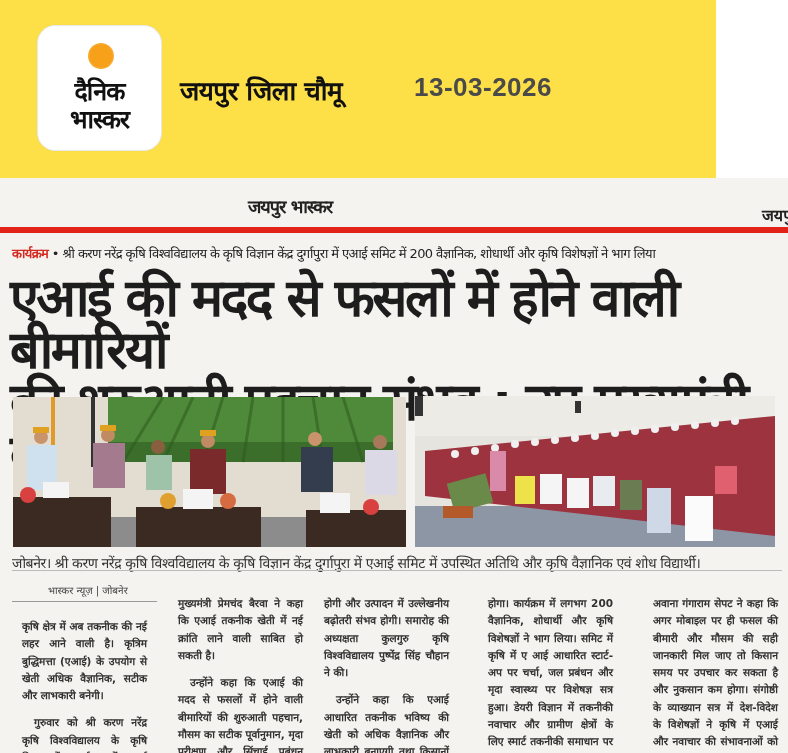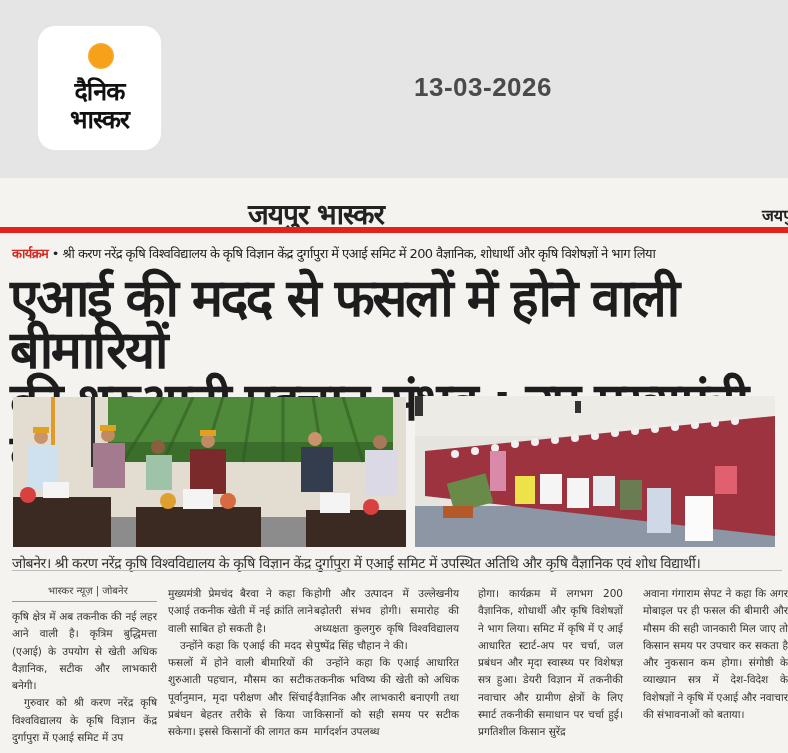--- a/index.html
+++ b/index.html
@@ -1,56 +1,57 @@
 <!DOCTYPE html>
 <html><head>
 <meta charset="utf-8">
 <style>
   html,body{margin:0;padding:0;background:#fff;}
   body{width:788px;height:753px;overflow:hidden;position:relative;font-family:"DejaVu Sans",sans-serif;}
-  .topbar{position:absolute;left:0;top:0;width:788px;height:178px;background:#e5e5e5;}
+  .topbar{position:absolute;left:0;top:0;width:716px;height:178px;background:#fde047;}
   .logo{position:absolute;left:37px;top:25px;width:123px;height:124px;border-radius:18px;background:#fff;border:1px solid #e8e8e8;box-shadow:0 0 1px rgba(0,0,0,.05);}
   .sun{position:absolute;left:50px;top:17px;width:26px;height:26px;border-radius:50%;background:radial-gradient(circle,#f7a11a 60%,#f9b548 75%,rgba(249,181,72,0) 100%);}
   .logo-l1,.logo-l2{position:absolute;left:0;width:123px;text-align:center;font-weight:bold;color:#111;font-size:25px;line-height:28px;letter-spacing:-1px;}
   .logo-l1{top:52px;}
   .logo-l2{top:80px;text-align:center;}
   .edition{position:absolute;left:180px;top:72px;font-size:26px;font-weight:bold;color:#111;letter-spacing:-.5px;}
   .date{position:absolute;left:398px;top:72px;font-size:26px;font-weight:bold;color:#4a4a4a;letter-spacing:.5px;font-family:"Liberation Sans",sans-serif;margin-left:16px;}
   .paper{position:absolute;left:0;top:178px;width:788px;height:575px;background:#f4f3ef;}
-  .masthead{position:absolute;left:248px;top:194px;font-size:28px;font-weight:bold;color:#222;letter-spacing:-1px;}
+  .masthead{position:absolute;left:248px;top:194px;font-size:18px;font-weight:bold;color:#222;letter-spacing:-1px;}
   .corner{position:absolute;left:762px;top:204px;font-size:16px;font-weight:bold;color:#222;}
   .redrule{position:absolute;left:0;top:227px;width:788px;height:6px;background:#e2231a;}
   .kicker{position:absolute;left:12px;top:244px;font-size:13px;color:#222;white-space:nowrap;letter-spacing:-.6px;}
   .kicker .k{color:#d42a22;font-weight:bold;}
   .headline{position:absolute;left:10px;top:272px;width:775px;font-size:52px;font-weight:bold;color:#1d1d1d;line-height:52px;letter-spacing:-2.5px;}
   .photo{position:absolute;overflow:hidden;}
   .p1{left:13px;top:397px;width:393px;height:150px;background:#d8d2c5;}
   .p2{left:415px;top:396px;width:360px;height:151px;background:#cfd1d3;}
   .caption{position:absolute;left:12px;top:553px;font-size:14px;color:#333;white-space:nowrap;letter-spacing:-.4px;}
   .hr{position:absolute;left:12px;top:570px;width:770px;height:1px;background:#bbb;}
   .col{position:absolute;top:585px;font-size:10.5px;line-height:17.3px;color:#333;text-align:justify;}
   .byline{position:absolute;left:48px;top:583px;font-size:10px;color:#444;}
   .byline-rule{position:absolute;left:12px;top:601px;width:145px;height:1px;background:#999;}
   .c1{left:12px;top:608px;width:145px;}
   .c2{left:168px;width:145px;}
   .c3{left:314px;width:145px;}
   .c4{left:478px;width:145px;}
   .c5{left:643px;width:145px;}
-  .col p{margin:0;}
+  .col p{margin:10px;font-weight:bold;}
   .col .ind{text-indent:12px;}
 </style>
 </head>
 <body>
 
 <div class="topbar">
   <div class="logo">
     <div class="sun"></div>
     <div class="logo-l1">दैनिक</div>
     <div class="logo-l2">भास्कर</div>
   </div>
+  <div class="edition">जयपुर जिला चौमू</div>
   <div class="date">13-03-2026</div>
 </div>
 
 <div class="paper"></div>
 
 <div class="masthead">जयपुर भास्कर</div>
 <div class="corner">जयपु</div>
 <div class="redrule"></div>
 
 <div class="kicker">

